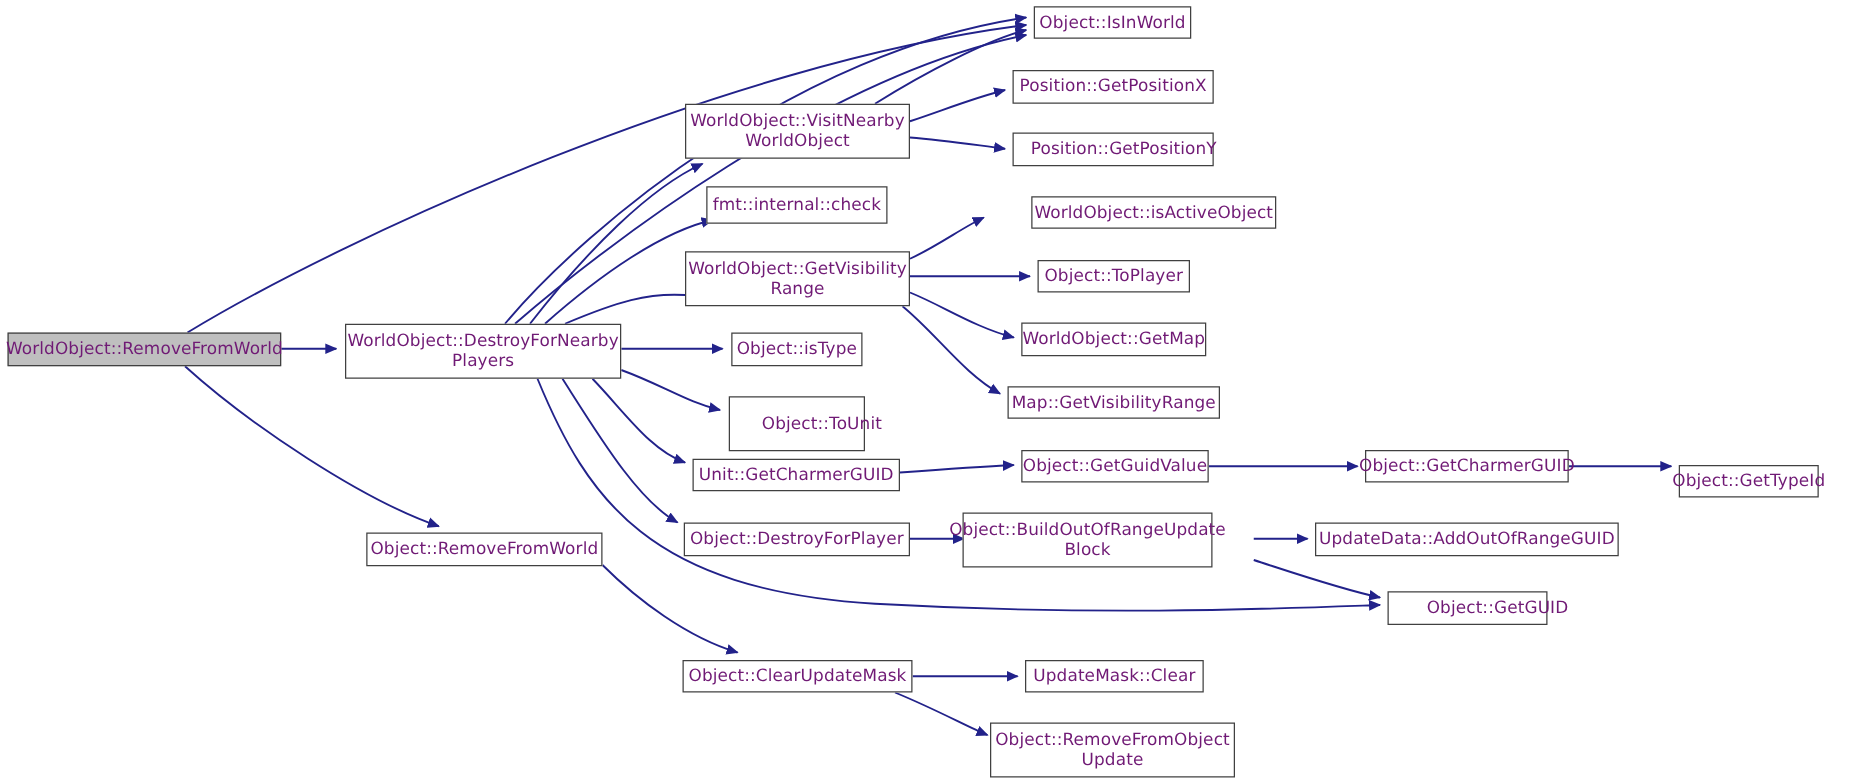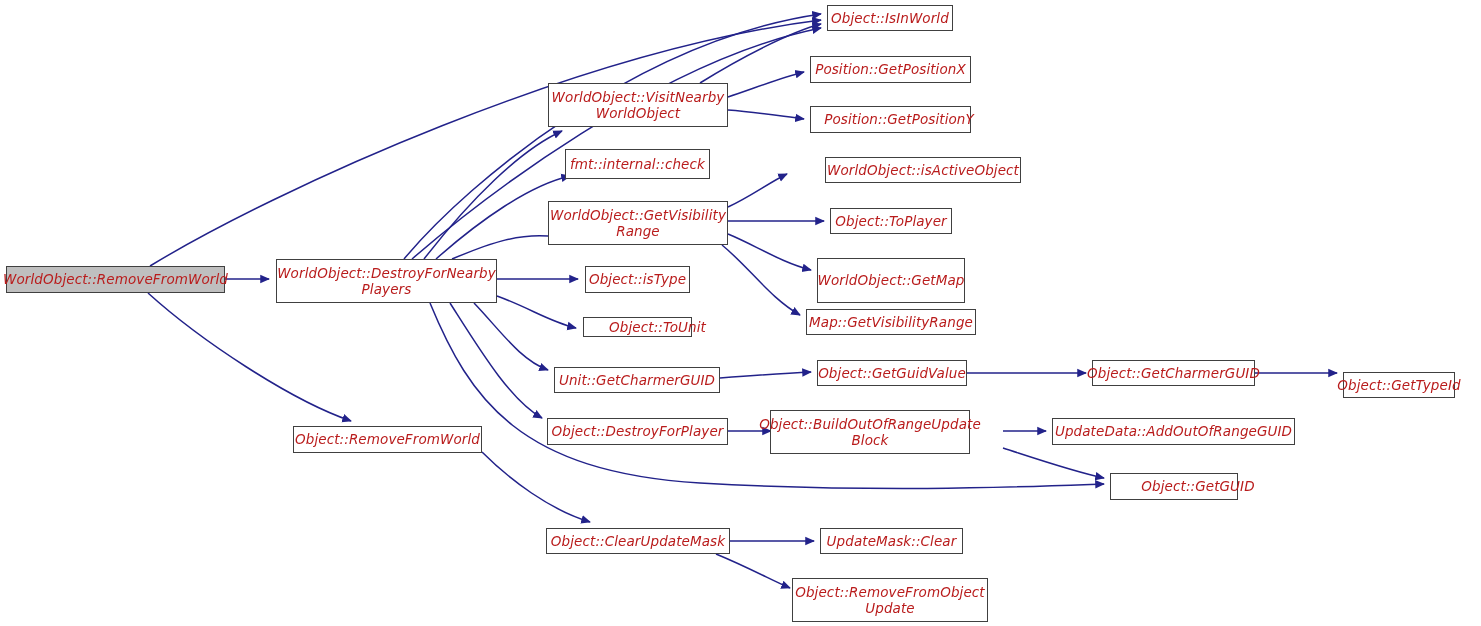--- a/index.html
+++ b/index.html
@@ -22,31 +22,30 @@
     top: 0;
     width: 1481px;
     height: 626px;
     pointer-events: none;
   }
   .gnode {
     position: absolute;
     box-sizing: border-box;
     border: 1px solid #404040;
     background: #ffffff;
-    color: #b91c1c;
+    color: #701a75;
     display: flex;
     align-items: center;
     justify-content: center;
     text-align: center;
     font-size: 13.5px;
     line-height: 1.22;
     letter-spacing: 0.1px;
     white-space: pre-line;
     z-index: 5;
-    font-style: italic;
   }
   .gnode.root {
     background: #bfbfbf;
   }
 </style>
 </head>
 <body>
 
 <div id="graph-root">
 
@@ -93,30 +92,30 @@
       <div class="gnode root" style="left: 6px; top: 266px; width: 219px; height: 27px;"><span>WorldObject::RemoveFromWorld</span></div>
       <div class="gnode" style="left: 276px; top: 259px; width: 221px; height: 44px;"><span>WorldObject::DestroyForNearby
 Players</span></div>
       <div class="gnode" style="left: 293px; top: 426px; width: 189px; height: 27px;"><span>Object::RemoveFromWorld</span></div>
       <div class="gnode" style="left: 548px; top: 83px; width: 180px; height: 44px;"><span>WorldObject::VisitNearby
 WorldObject</span></div>
       <div class="gnode" style="left: 565px; top: 149px; width: 145px; height: 30px;"><span>fmt::internal::check</span></div>
       <div class="gnode" style="left: 548px; top: 201px; width: 180px; height: 44px;"><span>WorldObject::GetVisibility
 Range</span></div>
       <div class="gnode" style="left: 585px; top: 266px; width: 105px; height: 27px;"><span>Object::isType</span></div>
-      <div class="gnode" style="left: 583px; top: 317px; width: 109px; height: 20px; padding-left: 40px;"><span>Object::ToUnit</span></div>
+      <div class="gnode" style="left: 583px; top: 317px; width: 109px; height: 44px; padding-left: 40px;"><span>Object::ToUnit</span></div>
       <div class="gnode" style="left: 554px; top: 367px; width: 166px; height: 26px;"><span>Unit::GetCharmerGUID</span></div>
       <div class="gnode" style="left: 547px; top: 418px; width: 181px; height: 27px;"><span>Object::DestroyForPlayer</span></div>
       <div class="gnode" style="left: 546px; top: 528px; width: 184px; height: 26px;"><span>Object::ClearUpdateMask</span></div>
       <div class="gnode" style="left: 827px; top: 5px; width: 126px; height: 26px;"><span>Object::IsInWorld</span></div>
       <div class="gnode" style="left: 810px; top: 56px; width: 161px; height: 27px;"><span>Position::GetPositionX</span></div>
       <div class="gnode" style="left: 810px; top: 106px; width: 161px; height: 27px; padding-left: 17px;"><span>Position::GetPositionY</span></div>
       <div class="gnode" style="left: 793px; top: 157px; width: 196px; height: 26px; margin-left: 32px;"><span>WorldObject::isActiveObject</span></div>
       <div class="gnode" style="left: 830px; top: 208px; width: 122px; height: 26px;"><span>Object::ToPlayer</span></div>
-      <div class="gnode" style="left: 817px; top: 258px; width: 148px; height: 45px;"><span>WorldObject::GetMap</span></div>
+      <div class="gnode" style="left: 817px; top: 258px; width: 148px; height: 27px;"><span>WorldObject::GetMap</span></div>
       <div class="gnode" style="left: 806px; top: 309px; width: 170px; height: 26px;"><span>Map::GetVisibilityRange</span></div>
       <div class="gnode" style="left: 817px; top: 360px; width: 150px; height: 26px;"><span>Object::GetGuidValue</span></div>
       <div class="gnode" style="left: 770px; top: 410px; width: 200px; height: 44px;"><span>Object::BuildOutOfRangeUpdate
 Block</span></div>
       <div class="gnode" style="left: 1110px; top: 473px; width: 128px; height: 27px; padding-left: 48px;"><span>Object::GetGUID</span></div>
       <div class="gnode" style="left: 820px; top: 528px; width: 143px; height: 26px; text-align: center;"><span>UpdateMask::Clear</span></div>
       <div class="gnode" style="left: 792px; top: 578px; width: 196px; height: 44px;"><span>Object::RemoveFromObject
 Update</span></div>
       <div class="gnode" style="left: 1092px; top: 360px; width: 163px; height: 26px;"><span>Object::GetCharmerGUID</span></div>
       <div class="gnode" style="left: 1052px; top: 418px; width: 243px; height: 27px;"><span>UpdateData::AddOutOfRangeGUID</span></div>

